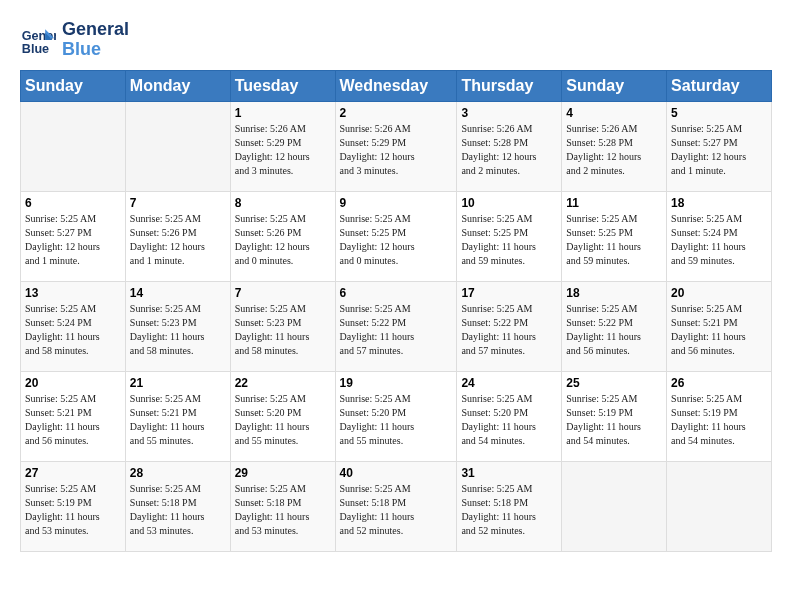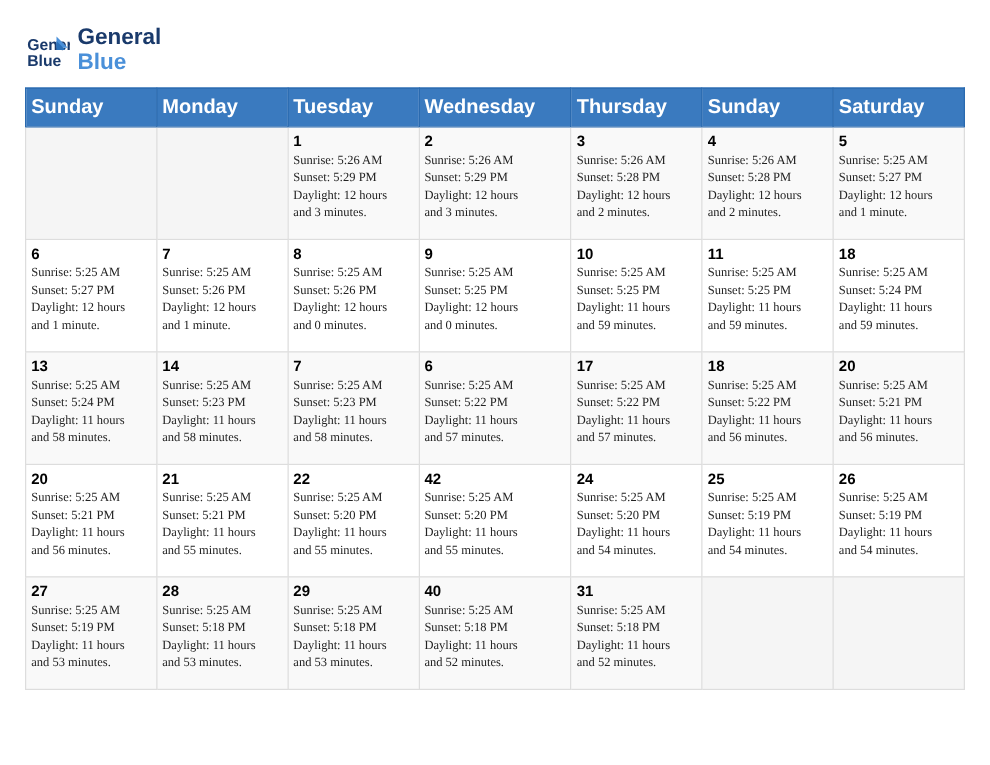--- a/index.html
+++ b/index.html
@@ -272,21 +272,21 @@
 and 55 minutes.</div>
         </td>
         <td>
           <span class="day-number">22</span>
           <div class="day-info" style="white-space: pre-line;">Sunrise: 5:25 AM
 Sunset: 5:20 PM
 Daylight: 11 hours
 and 55 minutes.</div>
         </td>
         <td>
-          <span class="day-number">42</span>
+          <span class="day-number">19</span>
           <div class="day-info" style="white-space: pre-line;">Sunrise: 5:25 AM
 Sunset: 5:20 PM
 Daylight: 11 hours
 and 55 minutes.</div>
         </td>
         <td>
           <span class="day-number">24</span>
           <div class="day-info" style="white-space: pre-line;">Sunrise: 5:25 AM
 Sunset: 5:20 PM
 Daylight: 11 hours

